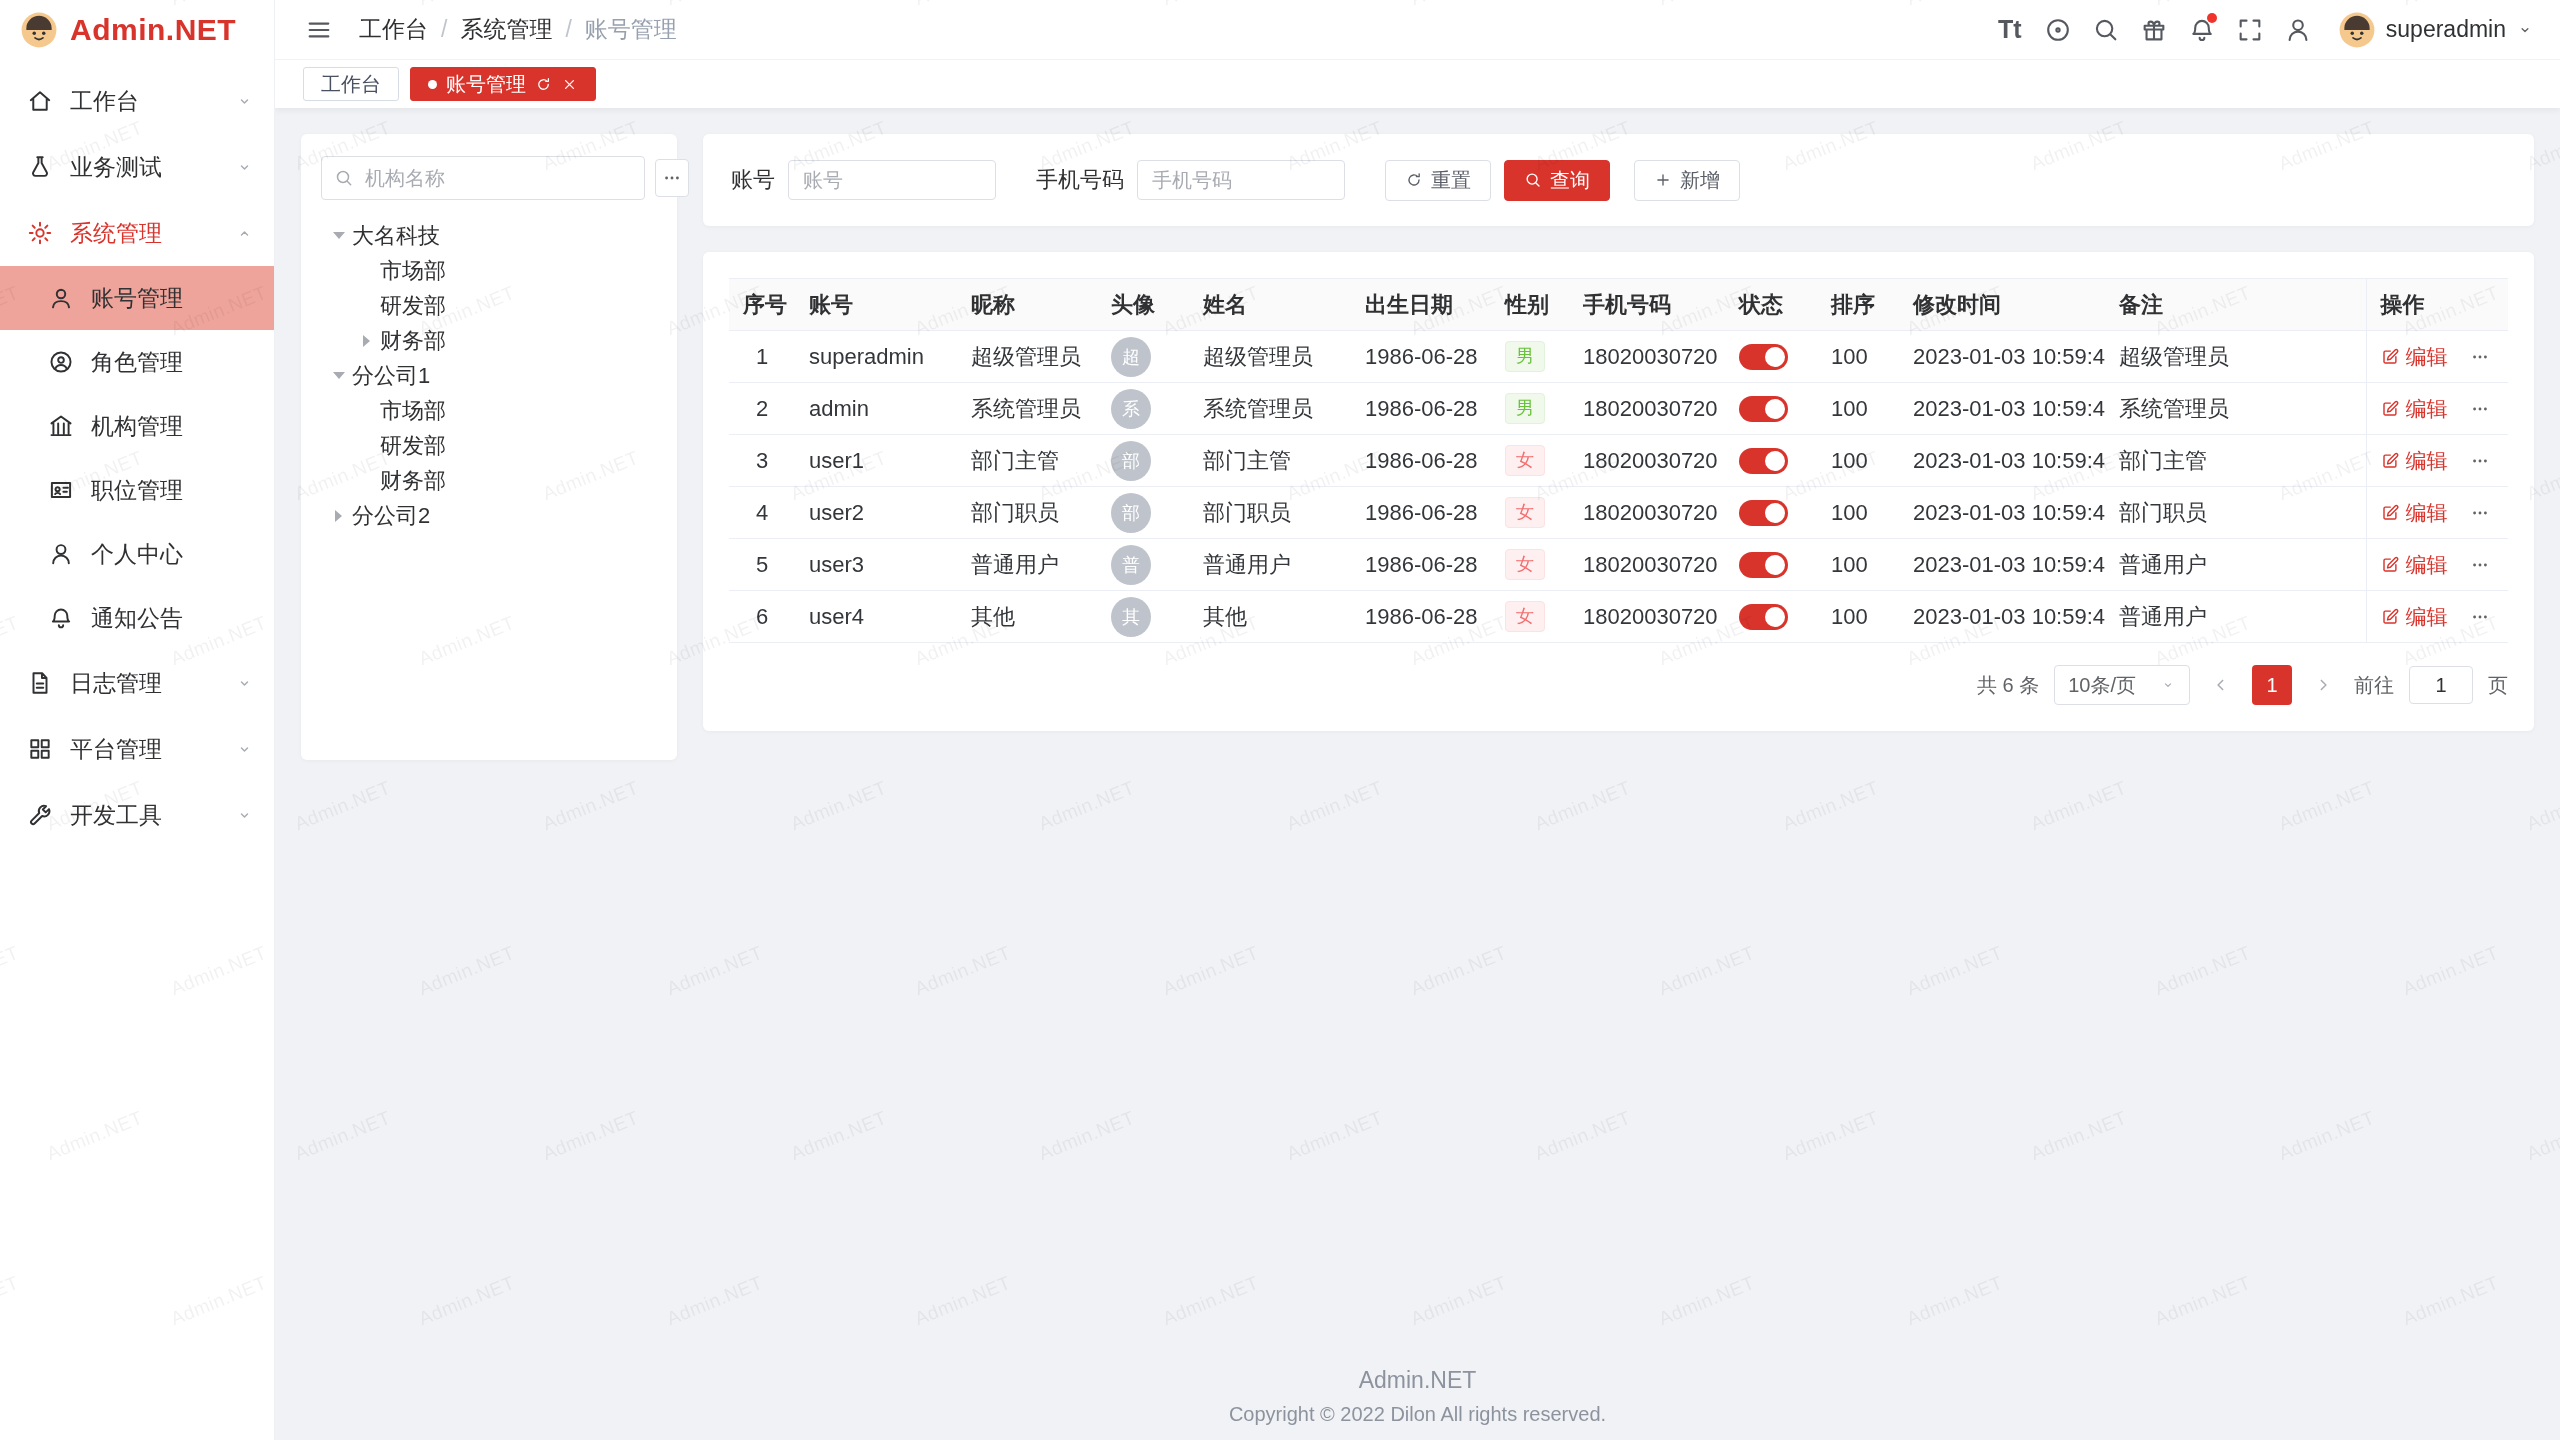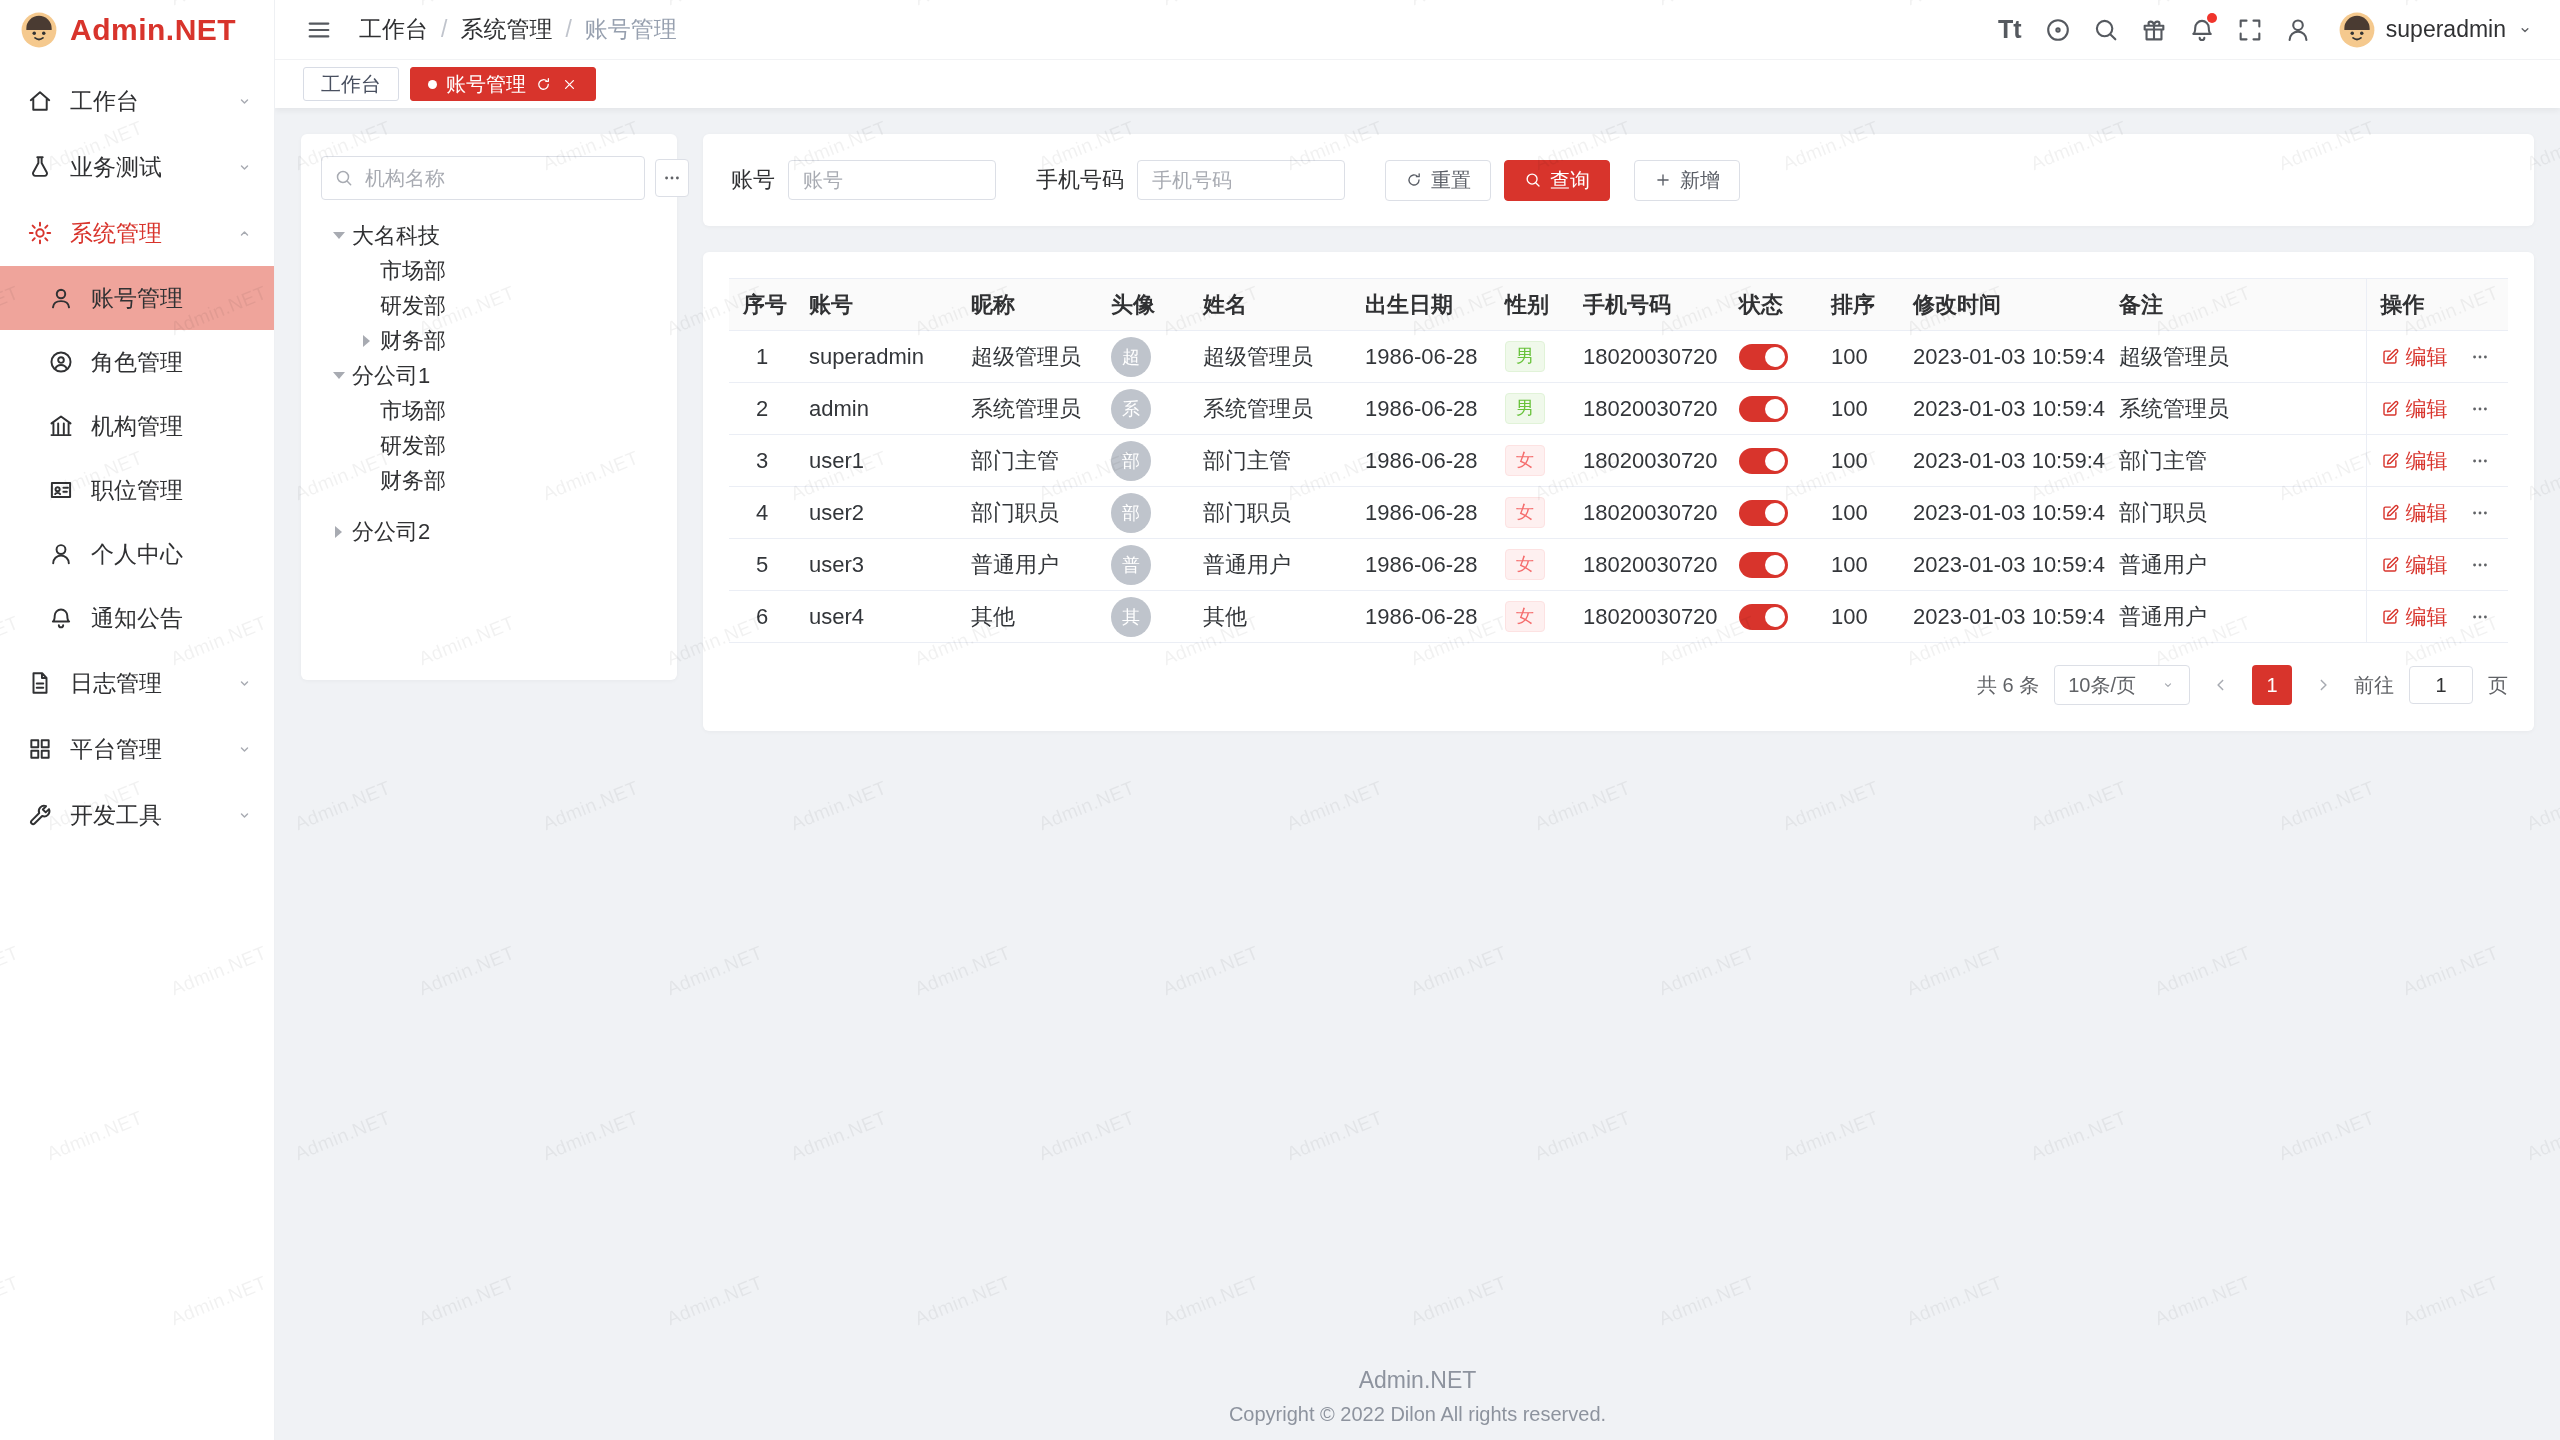--- a/index.html
+++ b/index.html
@@ -46,21 +46,21 @@
     box-shadow:0 3px 6px rgba(0,0,0,.05);position:relative;z-index:2;}
   .tag-tab{height:34px;display:inline-flex;align-items:center;gap:9px;padding:0 17px;border:1px solid #d8dce5;border-radius:3px;
     font-size:20px;color:#495060;background:#fff;cursor:pointer;white-space:nowrap;}
   .tag-tab.active{background:#d8342c;border-color:#d8342c;color:#fff;}
   .dot{width:9px;height:9px;border-radius:50%;background:#fff;}
   .tab-ic svg{width:17px;height:17px;}
 
   
   .content{flex:1;display:flex;gap:26px;padding:26px;position:relative;min-height:0;}
   .card{background:#fff;border-radius:6px;box-shadow:0 1px 4px rgba(0,0,0,.04);}
-  .tree-card{width:376px;min-width:376px;height:546px;padding:22px 20px;}
+  .tree-card{width:376px;min-width:376px;height:626px;padding:22px 20px;}
   .tree-toolbar{display:flex;gap:10px;align-items:center;}
   .search-input-wrap{flex:1;height:44px;border:1px solid #dcdfe6;border-radius:4px;display:flex;align-items:center;padding:0 12px;gap:9px;background:#fff;}
   .search-input-wrap input{border:none;outline:none;flex:1;font-size:20px;min-width:0;font-family:inherit;color:#303133;background:transparent;}
   .search-input-wrap input::placeholder{color:#a8abb2;}
   .in-ic svg{width:20px;height:20px;color:#a8abb2;}
   .more-btn{width:46px;height:38px;border:1px solid #dcdfe6;border-radius:4px;background:#fff;display:flex;align-items:center;justify-content:center;color:#606266;cursor:pointer;}
   .more-btn svg{width:20px;height:20px;}
   .tree{margin-top:18px;}
   .tree-row{height:35px;display:flex;align-items:center;font-size:22px;color:#303133;cursor:pointer;}
   .tree-row .caret{width:27px;display:inline-flex;justify-content:center;align-items:center;}
@@ -398,21 +398,21 @@
               <span class="t-label">市场部</span>
             </div>
             <div class="tree-row" style="padding-left: 32px;">
               <span class="caret "></span>
               <span class="t-label">研发部</span>
             </div>
             <div class="tree-row" style="padding-left: 32px;">
               <span class="caret "></span>
               <span class="t-label">财务部</span>
             </div>
-            <div class="tree-row" style="padding-left: 4px; margin-top: 16px;">
+            <div class="tree-row" style="padding-left: 4px;">
               <span class="caret right"></span>
               <span class="t-label">分公司2</span>
             </div>
           </div>
       </aside>
 
       <section class="right-col">
 
         <div class="card query-card">
           <div class="q-group">

